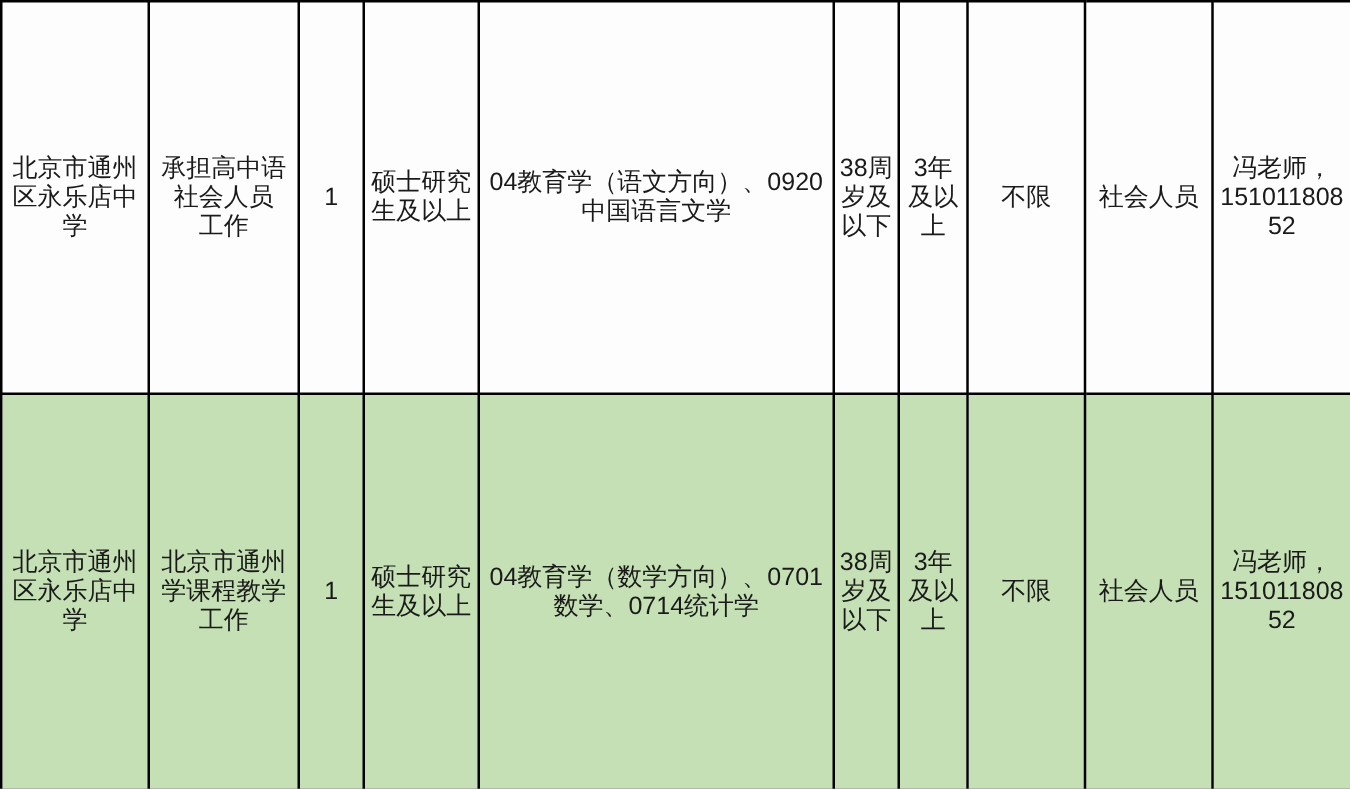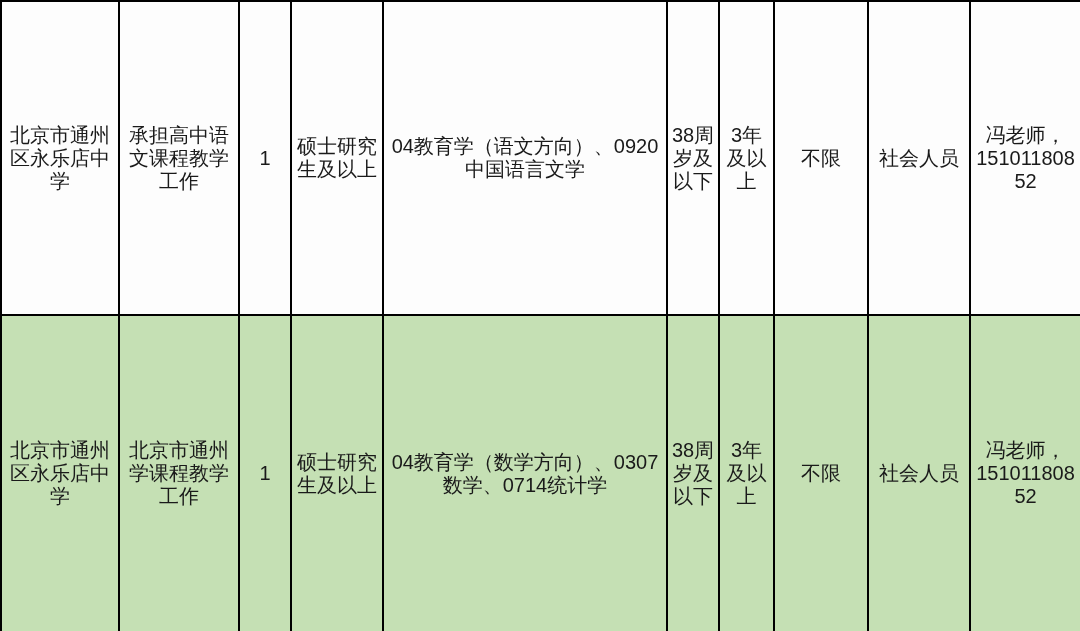--- a/index.html
+++ b/index.html
@@ -52,21 +52,21 @@
     <col style="width:94px">
     <col style="width:102px">
     <col style="width:111px">
   </colgroup>
   <tbody>
     <tr class="r1" data-highlight="false">
       <td>北京市通州
 区永乐店中
 学</td>
       <td>承担高中语
-文课程教学
+社会人员
 工作</td>
       <td>1</td>
       <td>硕士研究
 生及以上</td>
       <td>04教育学（语文方向）、0920
 中国语言文学</td>
       <td>38周
 岁及
 以下</td>
       <td>3年
@@ -81,21 +81,21 @@
     <tr class="r2" data-highlight="true">
       <td>北京市通州
 区永乐店中
 学</td>
       <td>北京市通州
 学课程教学
 工作</td>
       <td>1</td>
       <td>硕士研究
 生及以上</td>
-      <td>04教育学（数学方向）、0307
+      <td>04教育学（数学方向）、0701
 数学、0714统计学</td>
       <td>38周
 岁及
 以下</td>
       <td>3年
 及以
 上</td>
       <td>不限</td>
       <td>社会人员</td>
       <td>冯老师，

